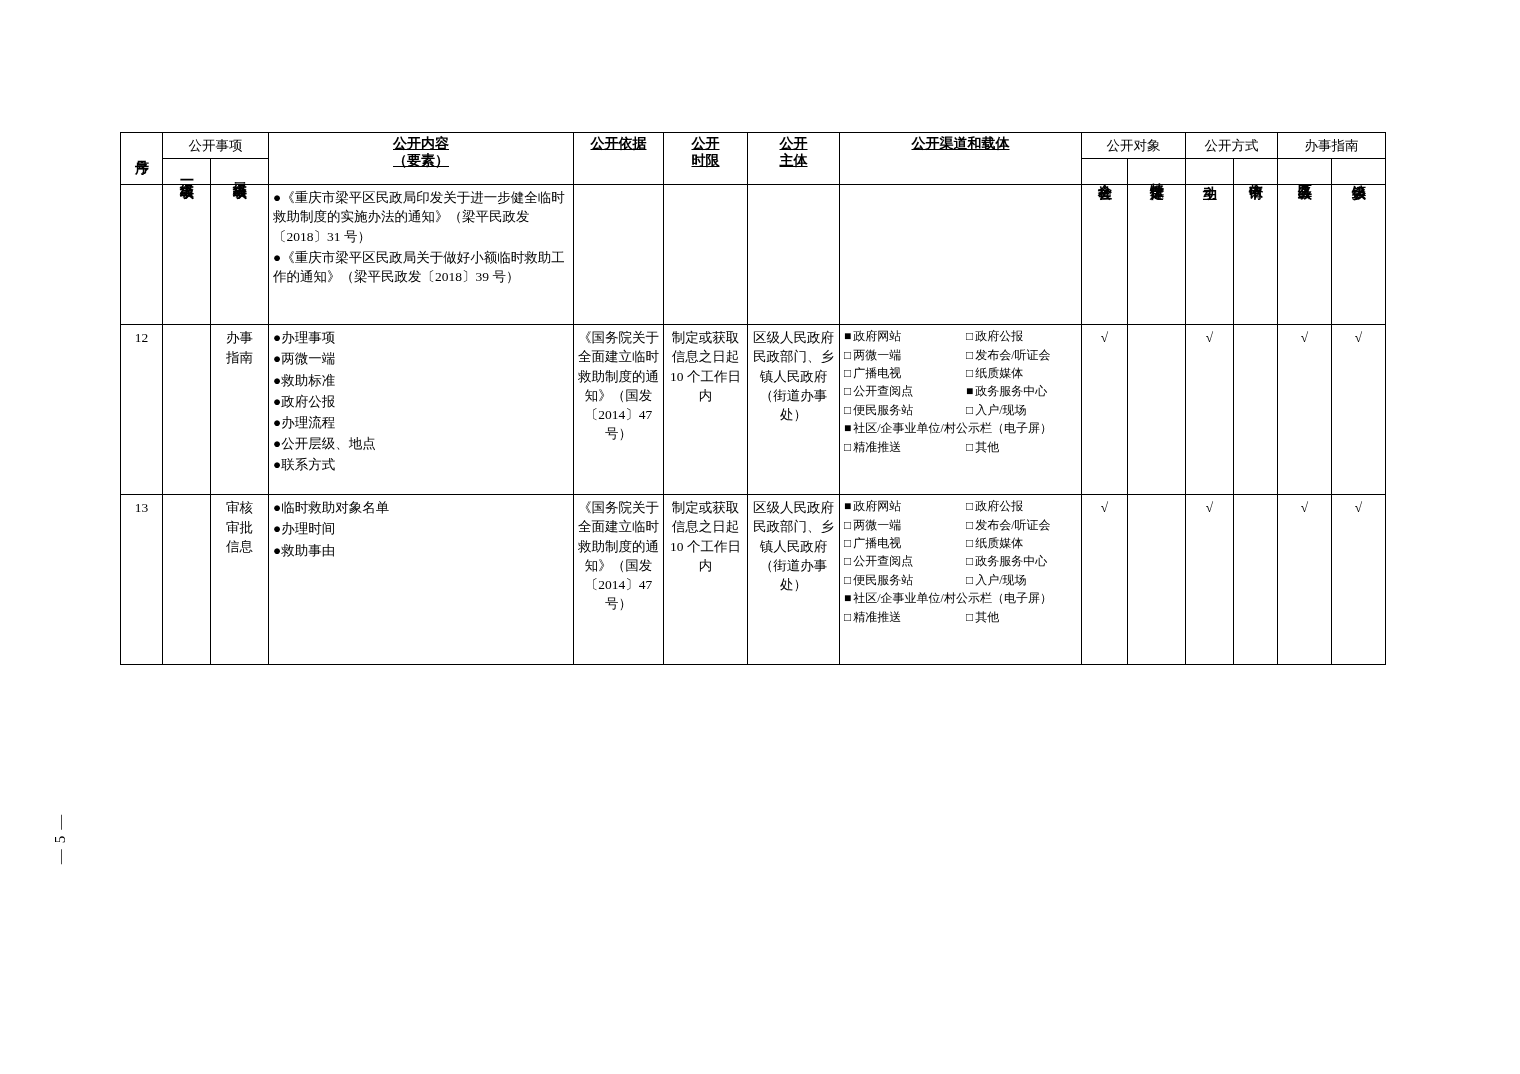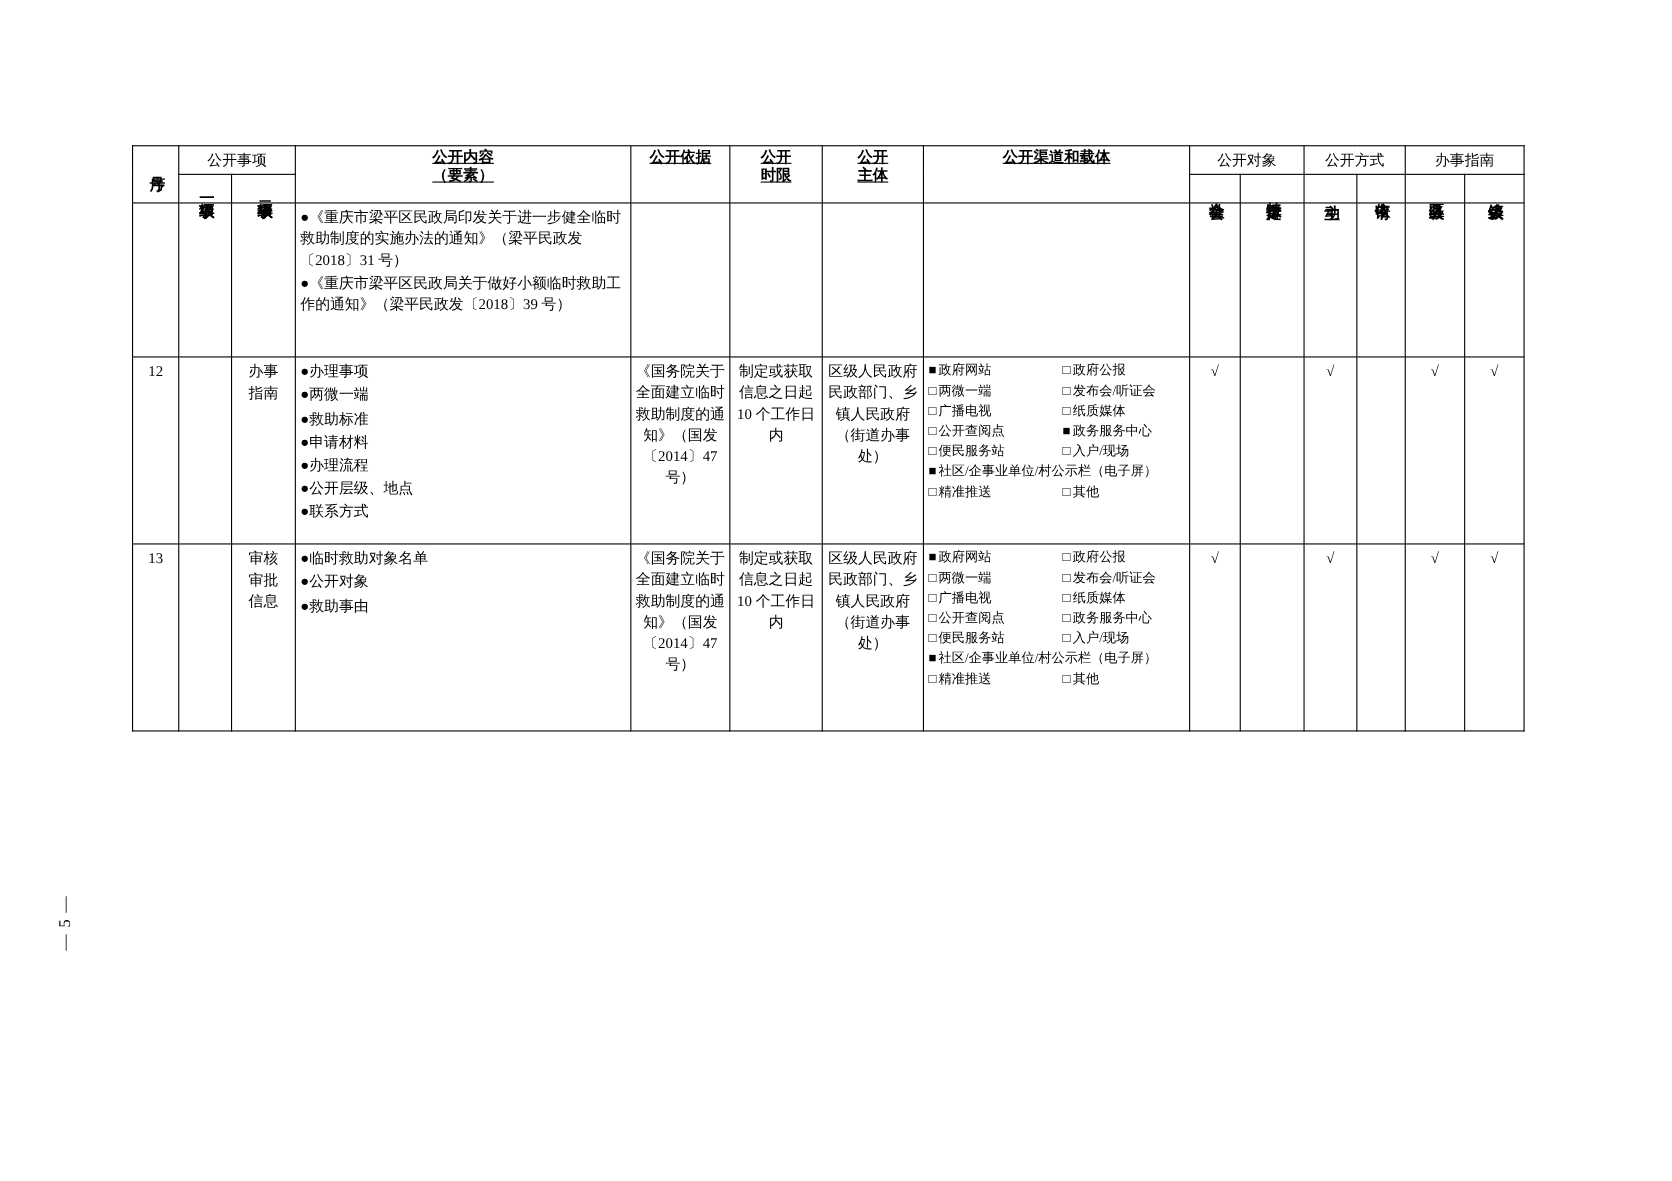--- a/index.html
+++ b/index.html
@@ -246,21 +246,21 @@
         <tr style="height: 170px; margin-left: 36px;">
           <td class="rowlabel">12</td>
           <td class="rowlabel"></td>
           <td class="rowlabel">
             <div style="width: 2.2em; margin: 0px auto; line-height: 1.45;">办事指南</div>
           </td>
           <td class="bullet-list">
             <p>●办理事项</p>
             <p>●两微一端</p>
             <p>●救助标准</p>
-            <p>●申请材料</p>
+            <p>●政府公报</p>
             <p>●办理流程</p>
             <p>●公开层级、地点</p>
             <p>●联系方式</p>
           </td>
           <td class="cell-center-small">《国务院关于全面建立临时救助制度的通知》（国发〔2014〕47 号）</td>
           <td class="cell-center-small">制定或获取信息之日起 10 个工作日内</td>
           <td class="cell-center-small">区级人民政府民政部门、乡镇人民政府（街道办事处）</td>
           <td>
             <div class="channel-grid">
               <div><span class="chk">■</span><span>政府网站</span></div>
@@ -286,21 +286,21 @@
           <td class="check-mark">√</td>
         </tr>
         <tr style="height: 170px;">
           <td class="rowlabel">13</td>
           <td class="rowlabel"></td>
           <td class="rowlabel">
             <div style="width: 2.2em; margin: 0px auto; line-height: 1.45;">审核审批信息</div>
           </td>
           <td class="bullet-list">
             <p>●临时救助对象名单</p>
-            <p>●公开对象</p>
+            <p>●办理时间</p>
             <p>●救助事由</p>
           </td>
           <td class="cell-center-small">《国务院关于全面建立临时救助制度的通知》（国发〔2014〕47 号）</td>
           <td class="cell-center-small">制定或获取信息之日起 10 个工作日内</td>
           <td class="cell-center-small">区级人民政府民政部门、乡镇人民政府（街道办事处）</td>
           <td>
             <div class="channel-grid">
               <div><span class="chk">■</span><span>政府网站</span></div>
               <div><span class="chk">□</span><span>政府公报</span></div>
               <div><span class="chk">□</span><span>两微一端</span></div>

